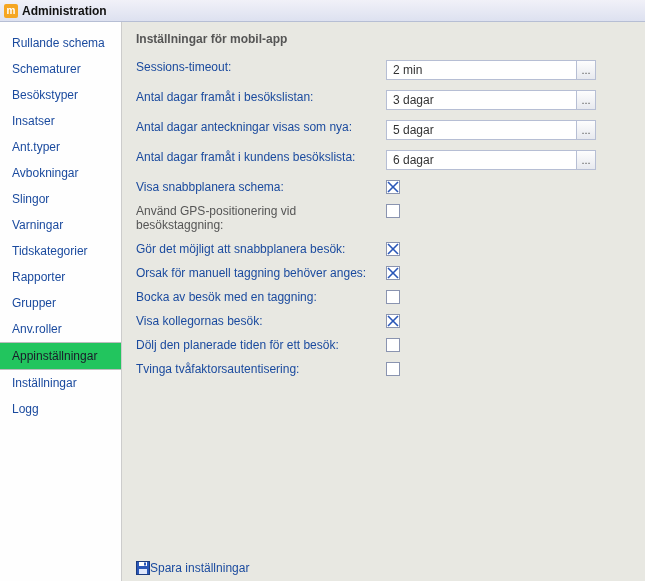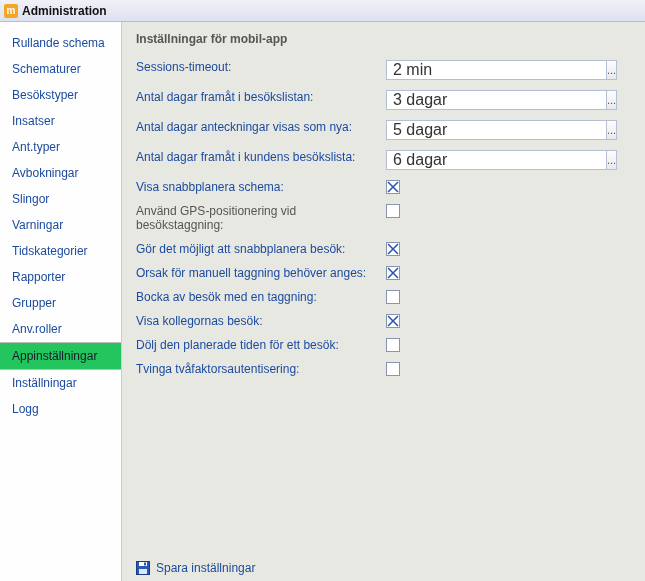--- a/index.html
+++ b/index.html
@@ -82,21 +82,21 @@
   .combo {
     display: flex;
     align-items: stretch;
     width: 210px;
   }
   .combo-input {
     flex: 1;
     border: 1px solid #b6bed4;
     border-right: none;
     padding: 2px 6px;
-    font-size: 16px;
+    font-size: 12px;
     background: #fff;
     color: #333;
     height: 20px;
   }
   .combo-btn {
     width: 20px;
     height: 20px;
     border: 1px solid #b6bed4;
     background: linear-gradient(to bottom, #fdfdfd, #e7e9ef);
     color: #555;
@@ -116,21 +116,20 @@
     justify-content: center;
     cursor: pointer;
     margin-left: 0;
   }
   .check.checked svg { display: block; }
   .check svg { display: none; }
   .footer {
     margin-top: auto;
     display: flex;
     align-items: center;
-    gap: 6px;
     padding-top: 10px;
     color: #1a4a9e;
     cursor: pointer;
   }
   .save-icon svg { display: block; }
 </style>
 </head>
 <body>
 
 <div class="titlebar">

